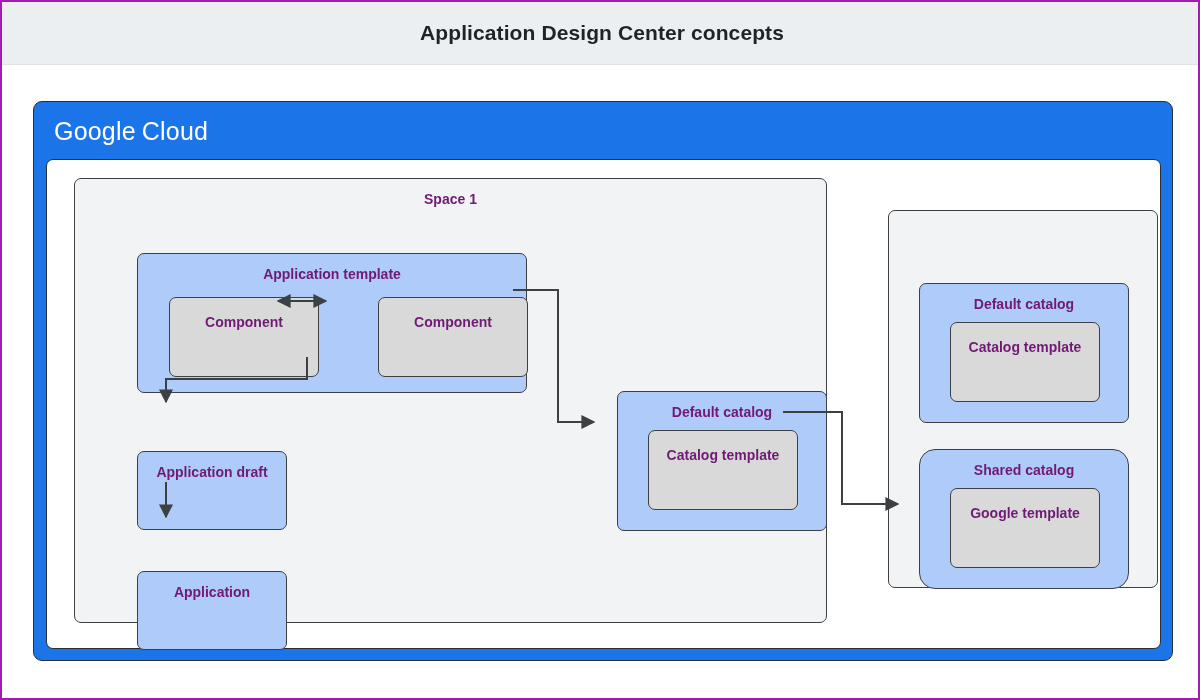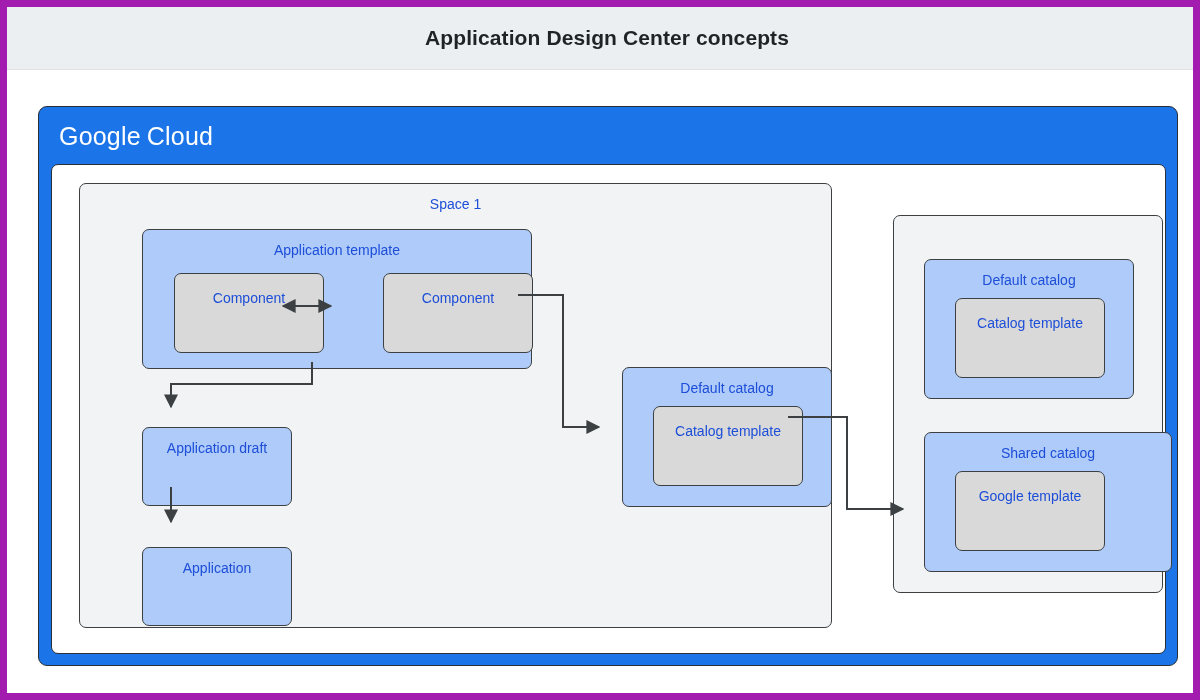--- a/index.html
+++ b/index.html
@@ -11,21 +11,21 @@
     font-family: "Liberation Sans", sans-serif;
     -webkit-font-smoothing: antialiased;
   }
   #screen {
     position: relative;
     width: 1200px;
     height: 700px;
     background: #ffffff;
     overflow: hidden;
     box-sizing: border-box;
-    border: 7px solid #a21caf;
+    border: 2px solid #a21caf;
   }
 
   
   #title-bar {
     position: absolute;
     left: 0; top: 0;
     width: 1200px;
     height: 63px;
     background: #eceff1;
     border-bottom: 1px solid #dfe3e6;
@@ -80,32 +80,33 @@
     position: absolute;
     box-sizing: border-box;
     border: 1.8px solid #3c4043;
     border-radius: 7px;
   }
   .space-box {
     background: #f1f3f4;
   }
   .blue-box {
     background: #aecbfa;
+    margin-top: 29px;
   }
   .gray-box {
     background: #d9d9d9;
   }
   .node-label {
     position: absolute;
     left: 0;
     width: 100%;
     text-align: center;
     font-size: 14px;
-    font-weight: normal;
-    color: #1d4ed8;
+    font-weight: bold;
+    color: #701a75;
     white-space: nowrap;
   }
   .label-top { top: 12px; }
   .label-center-block { top: 16px; }
 
   
   #connectors {
     position: absolute;
     left: 0; top: 0;
     width: 1200px;
@@ -162,21 +163,21 @@
 
       <div class="node space-box" style="left:841px; top:50px; width:270px; height:378px;">
 
         <div class="node blue-box" style="left:30px; top:43px; width:210px; height:140px;">
           <div class="node-label label-top">Default catalog</div>
           <div class="node gray-box" style="left:30px; top:38px; width:150px; height:80px;">
             <div class="node-label label-center-block">Catalog template</div>
           </div>
         </div>
 
-        <div class="node blue-box" style="left:30px; top:216px; width:248px; height:140px;">
+        <div class="node blue-box" style="left:30px; top:209px; width:210px; height:140px;border-radius:16px;">
           <div class="node-label label-top">Shared catalog</div>
           <div class="node gray-box" style="left:30px; top:38px; width:150px; height:80px;">
             <div class="node-label label-center-block">Google template</div>
           </div>
         </div>
       </div>
 
     </div>
   </div>
 

